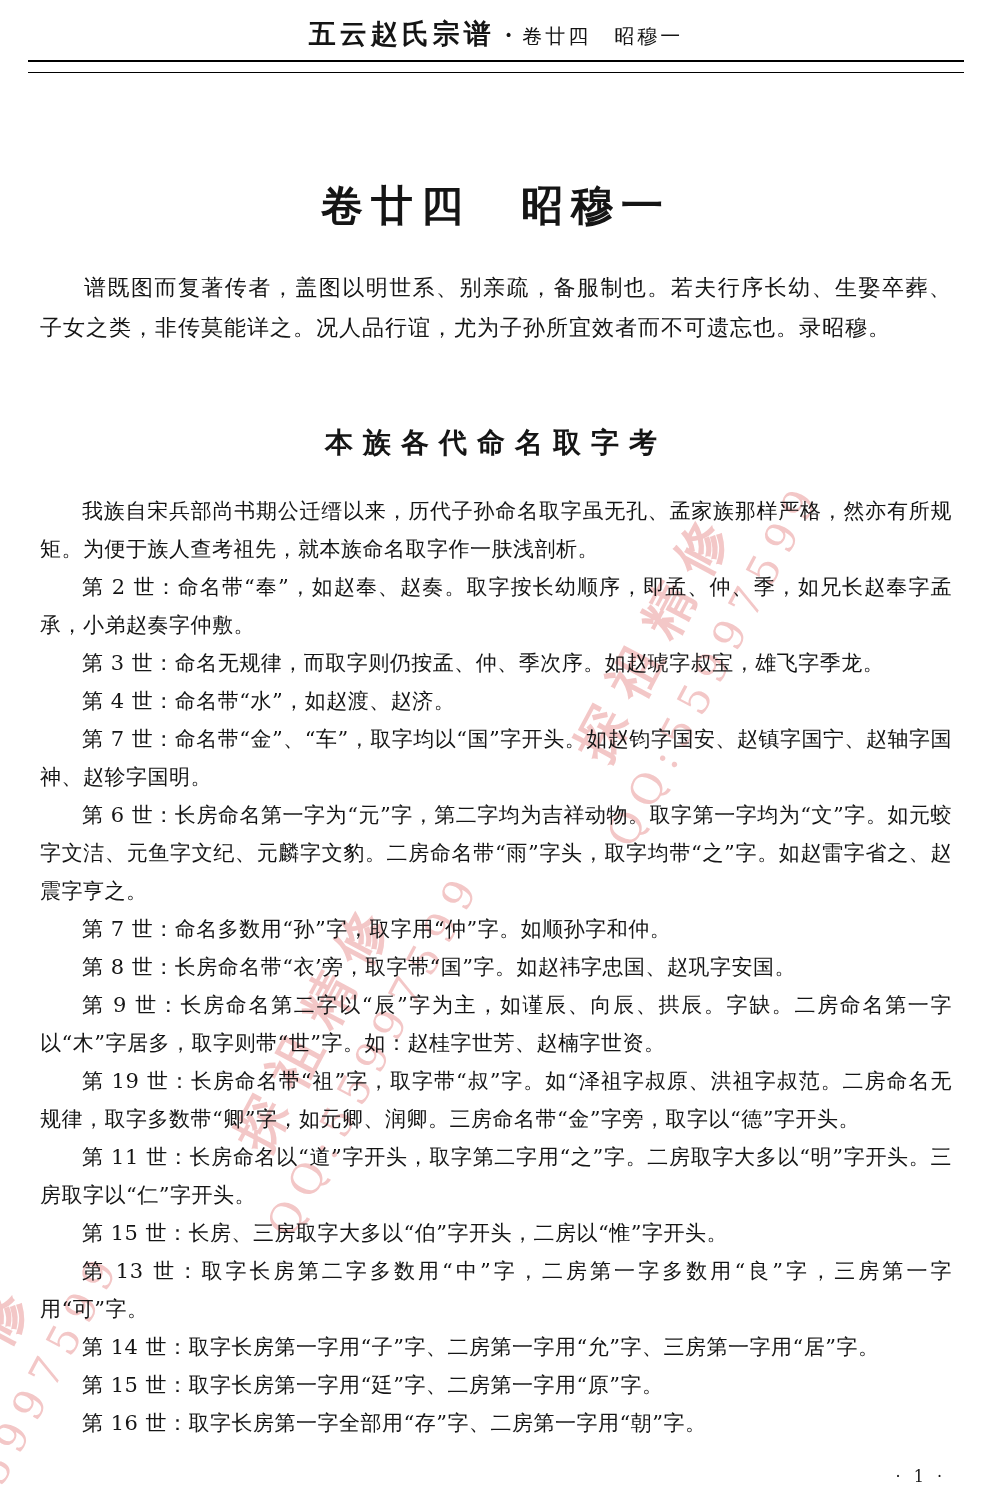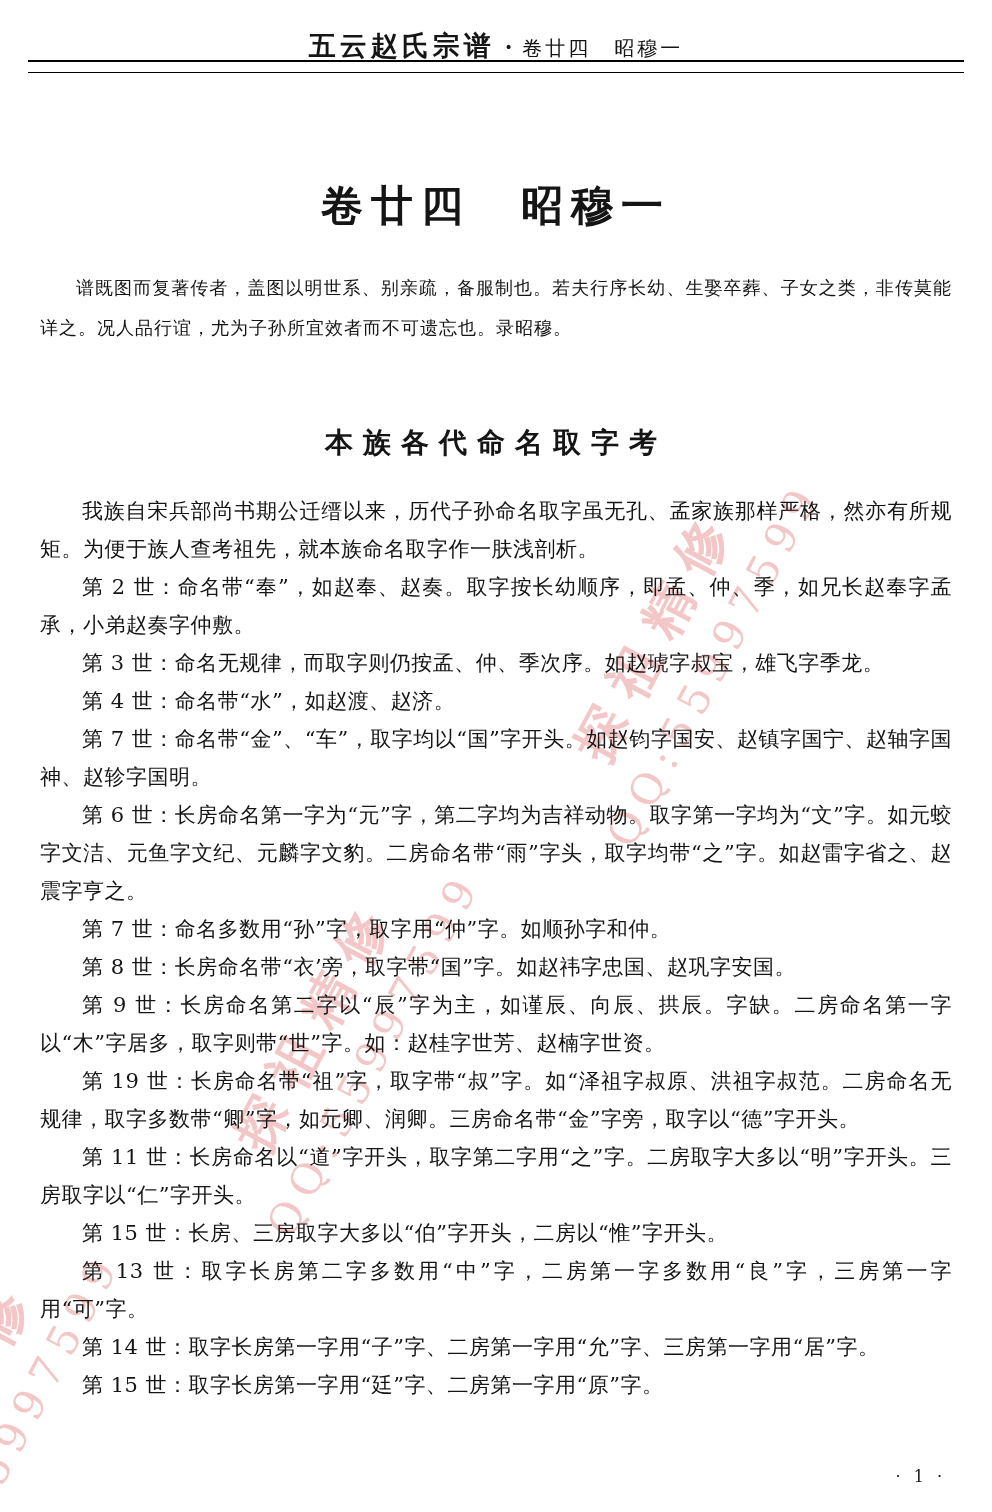--- a/index.html
+++ b/index.html
@@ -7,37 +7,37 @@
     position:relative;
     width:992px;height:1512px;
     margin:0 auto;
     background:#ffffff;
     overflow:hidden;
     font-family:"DejaVu Serif","Liberation Serif",serif;
     color:#151515;
   }
   
   .running-head{
-    position:absolute;top:28px;left:0;width:100%;
+    position:absolute;top:16px;left:0;width:100%;
     text-align:center;white-space:nowrap;
   }
   .running-head .book{font-size:27px;font-weight:bold;letter-spacing:4px;}
   .running-head .sep{font-size:22px;margin:0 10px;font-weight:bold;}
   .running-head .vol{font-size:20px;letter-spacing:3px;}
   .rule-1{position:absolute;top:60px;left:28px;right:28px;border-top:2px solid #000;}
   .rule-2{position:absolute;top:72px;left:28px;right:28px;border-top:1px solid #000;}
   
   .page-title{
     position:absolute;top:178px;left:0;width:100%;
     text-align:center;font-size:42px;font-weight:bold;letter-spacing:8px;
   }
   
   .preface{
     position:absolute;top:268px;left:40px;right:40px;
-    font-size:18px;line-height:40px;text-indent:2em;
+    font-size:22px;line-height:40px;text-indent:2em;
     text-align:justify;letter-spacing:1px;
     font-family:"DejaVu Serif","Liberation Serif",serif;
   }
   
   .section-heading{
     position:absolute;top:424px;left:0;width:100%;
     text-align:center;font-size:28px;font-weight:bold;letter-spacing:10px;
   }
   
   .body-text{
@@ -108,17 +108,18 @@
     <p>第 6 世：长房命名第一字为“元”字，第二字均为吉祥动物。取字第一字均为“文”字。如元蛟字文洁、元鱼字文纪、元麟字文豹。二房命名带“雨”字头，取字均带“之”字。如赵雷字省之、赵震字亨之。</p>
     <p>第 7 世：命名多数用“孙”字，取字用“仲”字。如顺孙字和仲。</p>
     <p>第 8 世：长房命名带“衣’旁，取字带“国”字。如赵祎字忠国、赵巩字安国。</p>
     <p>第 9 世：长房命名第二字以“辰”字为主，如谨辰、向辰、拱辰。字缺。二房命名第一字以“木”字居多，取字则带“世”字。如：赵桂字世芳、赵楠字世资。</p>
     <p>第 19 世：长房命名带“祖”字，取字带“叔”字。如“泽祖字叔原、洪祖字叔范。二房命名无规律，取字多数带“卿”字，如元卿、润卿。三房命名带“金”字旁，取字以“德”字开头。</p>
     <p>第 11 世：长房命名以“道”字开头，取字第二字用“之”字。二房取字大多以“明”字开头。三房取字以“仁”字开头。</p>
     <p>第 15 世：长房、三房取字大多以“伯”字开头，二房以“惟”字开头。</p>
     <p>第 13 世：取字长房第二字多数用“中”字，二房第一字多数用“良”字，三房第一字用“可”字。</p>
     <p>第 14 世：取字长房第一字用“子”字、二房第一字用“允”字、三房第一字用“居”字。</p>
     <p>第 15 世：取字长房第一字用“廷”字、二房第一字用“原”字。</p>
+    <p>第 16 世：取字长房第一字全部用“存”字、二房第一字用“朝”字。</p>
   </div>
 
   <div class="page-number">· 1 ·</div>
 
 </div>
 
 </body></html>

